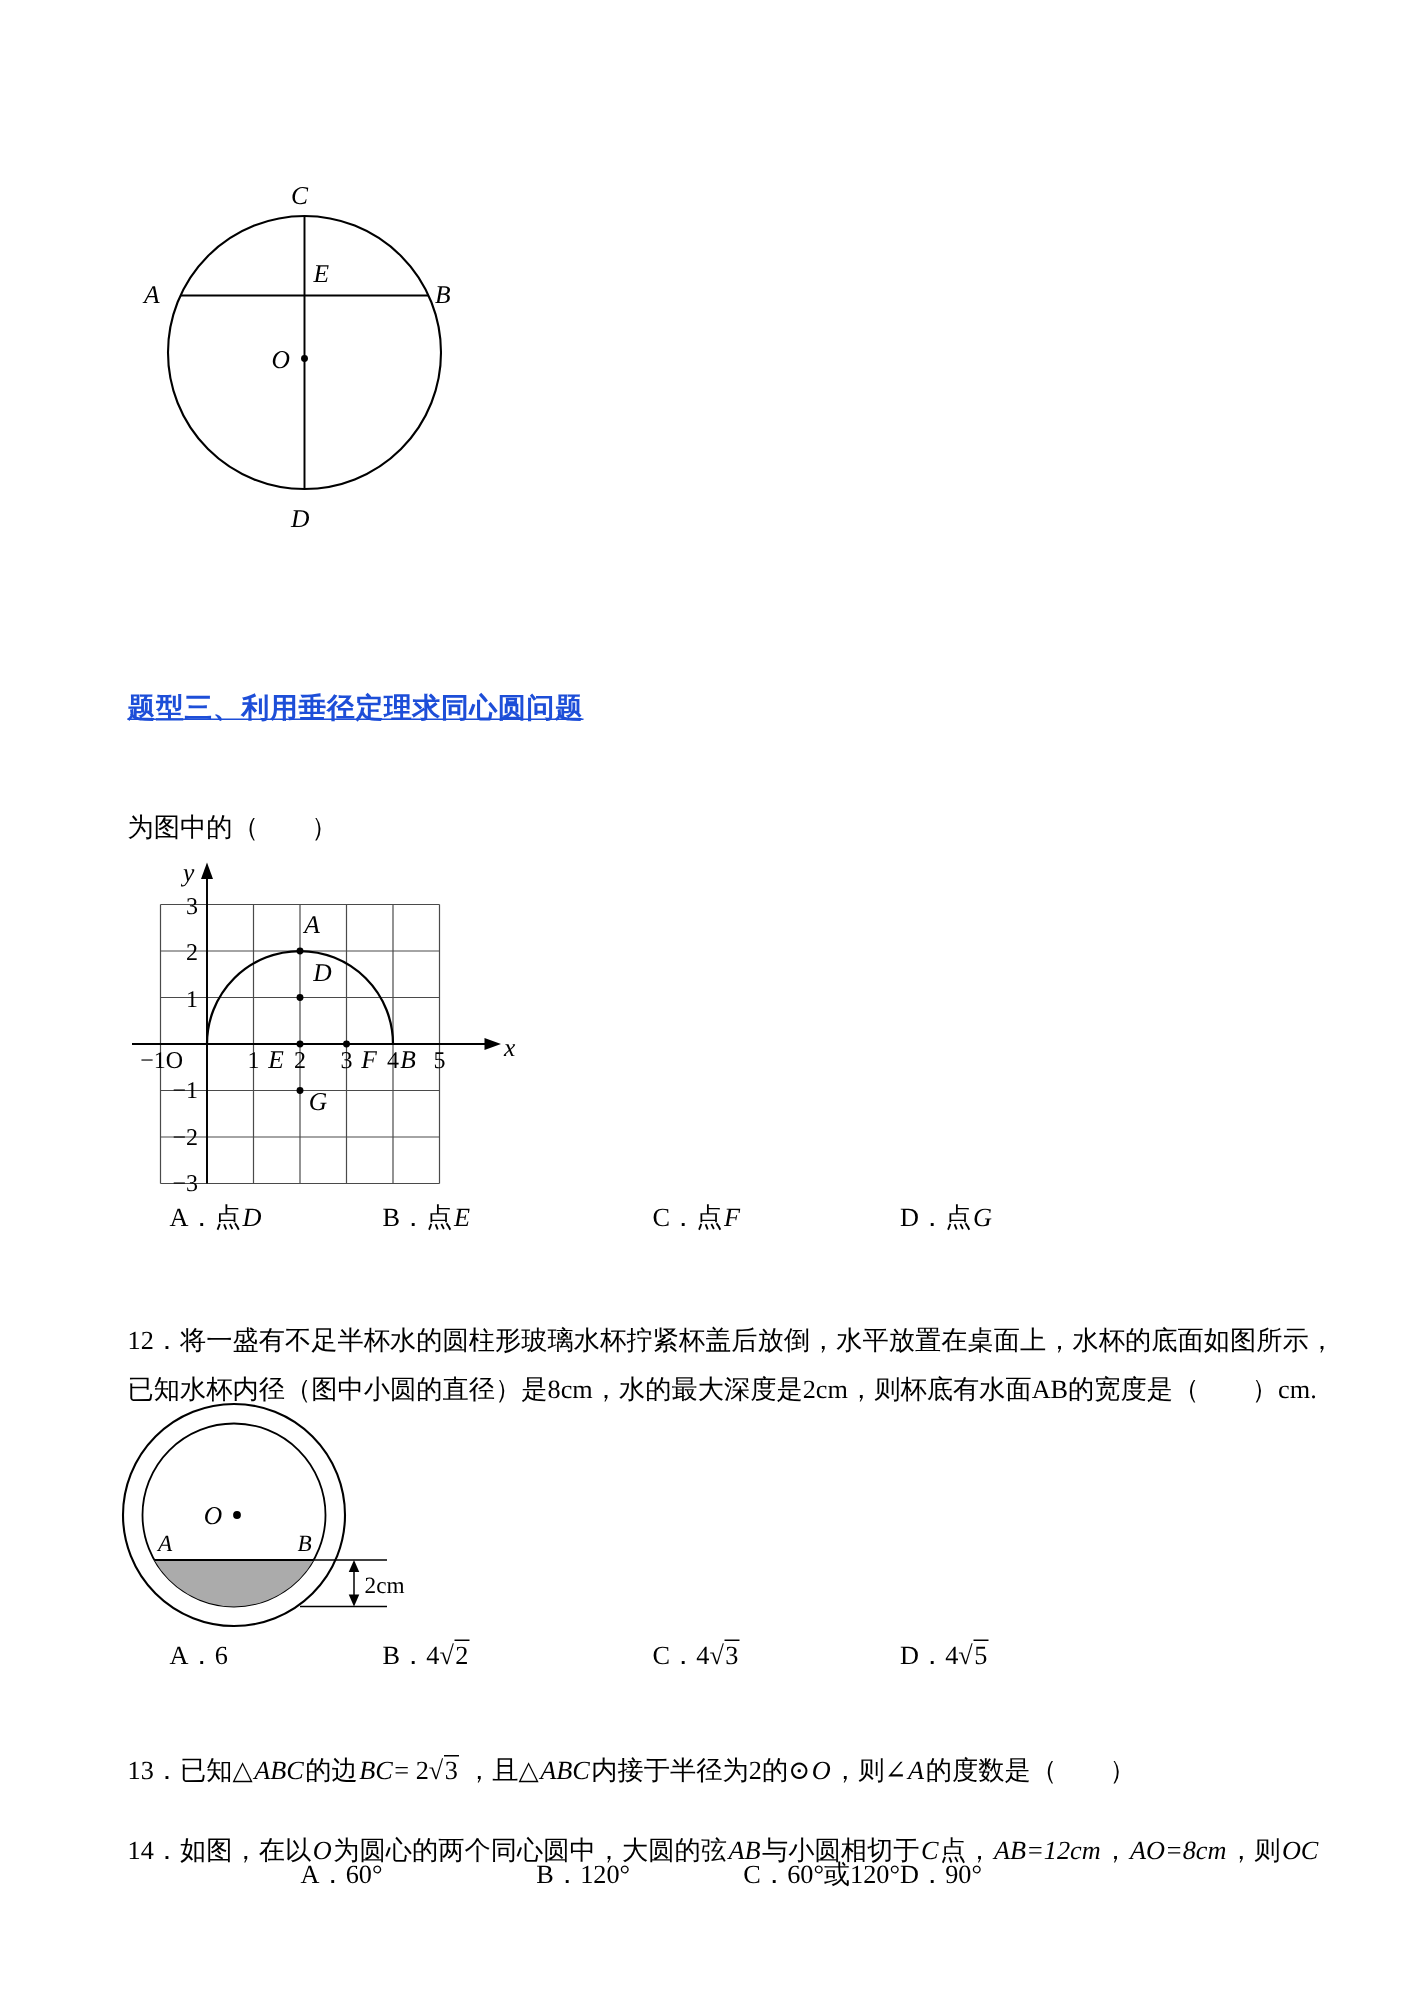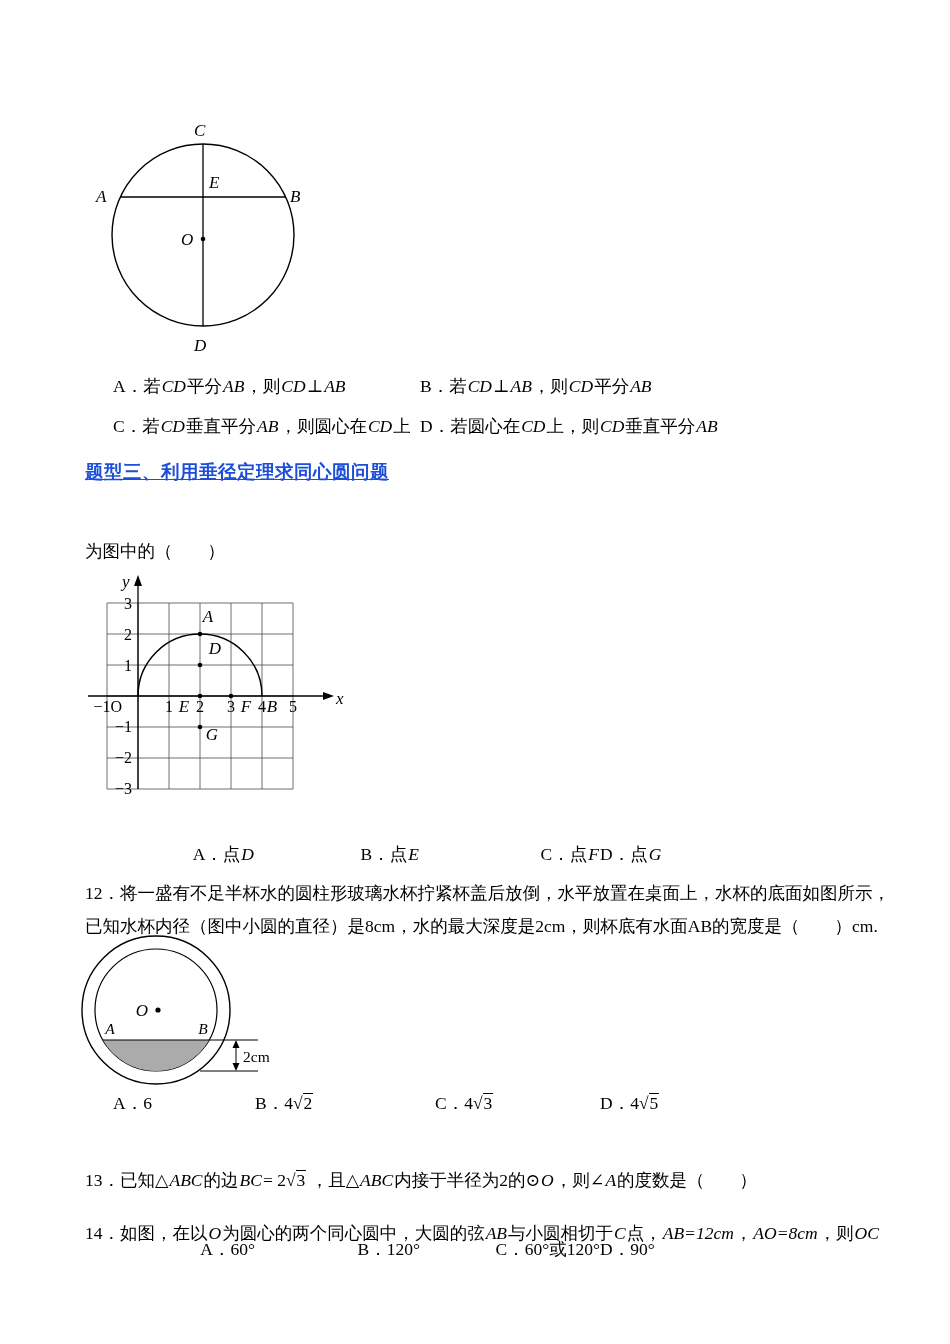--- a/index.html
+++ b/index.html
@@ -43,28 +43,20 @@
     <line x1="30" y1="83" x2="196" y2="83" stroke="#000" stroke-width="1.3"></line>
     <circle cx="113" cy="125" r="2.3" fill="#000"></circle>
     <text x="104" y="22" class="flabel">C</text>
     <text x="119" y="74" class="flabel">E</text>
     <text x="6" y="88" class="flabel">A</text>
     <text x="200" y="88" class="flabel">B</text>
     <text x="91" y="131" class="flabel">O</text>
     <text x="104" y="237" class="flabel">D</text>
   </svg>
 
-  <div class="opt-row two" style="left:113px; top:373px; width:780px;">
-    <span class="opt">A．若<span class="math">CD</span>平分<span class="math">AB</span>，则<span class="math">CD</span>⊥<span class="math">AB</span></span>
-    <span class="opt">B．若<span class="math">CD</span>⊥<span class="math">AB</span>，则<span class="math">CD</span>平分<span class="math">AB</span></span>
-  </div>
-  <div class="opt-row two" style="left:113px; top:413px; width:780px;">
-    <span class="opt">C．若<span class="math">CD</span>垂直平分<span class="math">AB</span>，则圆心在<span class="math">CD</span>上</span>
-    <span class="opt">D．若圆心在<span class="math">CD</span>上，则<span class="math">CD</span>垂直平分<span class="math">AB</span></span>
-  </div>
 
   <div class="heading" style="left:85px; top:459px;">题型三、利用垂径定理求同心圆问题</div>
 
   <div class="abs text" style="left:85px; top:535px;">为图中的（　　）</div>
 
   <svg class="abs" style="left:72px; top:570px;" width="290" height="256" viewBox="0 0 290 256">
 
     <g stroke="#4a4a4a" stroke-width="0.8">
       <line x1="35" y1="33" x2="35" y2="219"></line>
         <line x1="66" y1="33" x2="66" y2="219"></line>
@@ -118,21 +110,21 @@
     <text x="221" y="142" text-anchor="middle" class="ftick">5</text>
 
     <text x="136" y="52" text-anchor="middle" class="flabel">A</text>
     <text x="143" y="84" text-anchor="middle" class="flabel">D</text>
     <text x="112" y="142" text-anchor="middle" class="flabel">E</text>
     <text x="174" y="142" text-anchor="middle" class="flabel">F</text>
     <text x="200" y="142" text-anchor="middle" class="flabel">B</text>
     <text x="140" y="170" text-anchor="middle" class="flabel">G</text>
   </svg>
 
-  <div class="opt-row four" style="left:113px; top:841px; width:780px;text-align:right;">
+  <div class="opt-row four" style="left:113px; top:798px; width:780px;">
     <span class="opt">A．点<span class="math">D</span></span>
     <span class="opt">B．点<span class="math">E</span></span>
     <span class="opt">C．点<span class="math">F</span></span>
     <span class="opt">D．点<span class="math">G</span></span>
   </div>
 
   <div class="abs text" style="left:85px; top:877px;">12．将一盛有不足半杯水的圆柱形玻璃水杯拧紧杯盖后放倒，水平放置在桌面上，水杯的底面如图所示，</div>
   <div class="abs text" style="left:85px; top:910px;">已知水杯内径（图中小圆的直径）是8cm，水的最大深度是2cm，则杯底有水面AB的宽度是（　　）cm.</div>
 
   <svg class="abs" style="left:76px; top:930px;" width="250" height="164" viewBox="0 0 250 164">

